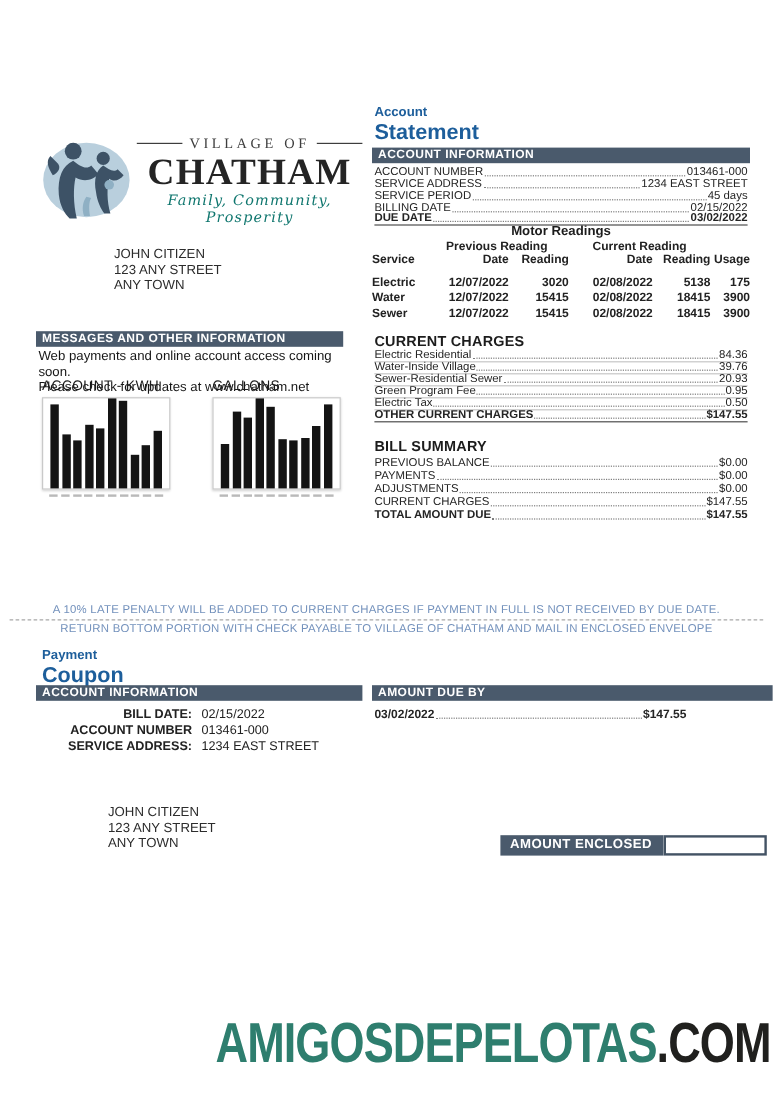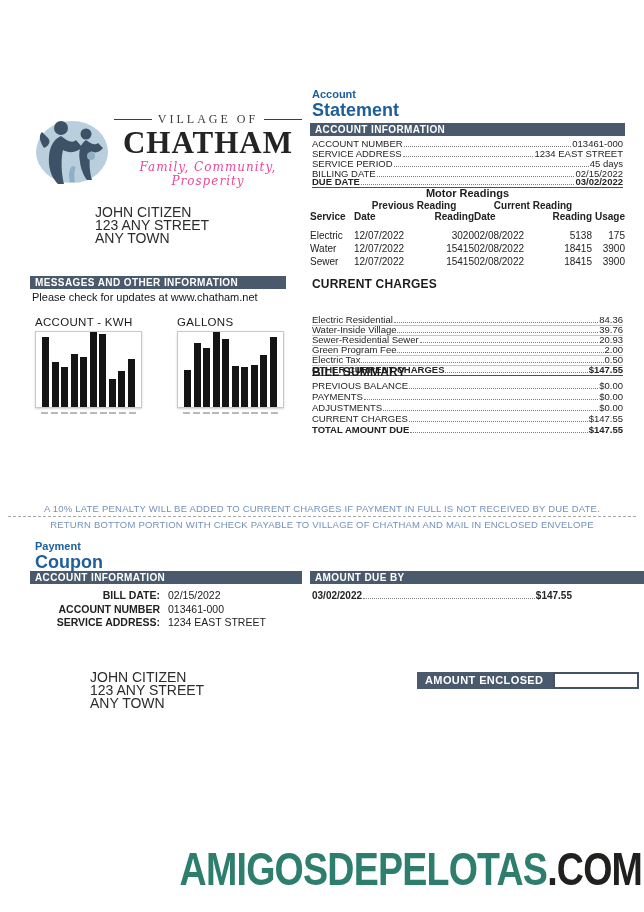--- a/index.html
+++ b/index.html
@@ -3,29 +3,29 @@
 <meta charset="utf-8">
 <style>
   * { margin:0; padding:0; box-sizing:border-box; }
   html,body { background:#ffffff; }
   #page {
     position:relative; width:644px; height:912px; margin:0 auto;
     background:#fff; overflow:hidden;
     font-family:"Liberation Sans", sans-serif; color:#222;
   }
   
-  .logo-block { position:absolute; left:34px; top:112px; width:268px; height:76px; display:flex; align-items:center; }
+  .logo-block { position:absolute; left:34px; top:112px; width:268px; height:76px; display:flex; align-items:flex-start; }
   .logo-mark { width:76px; height:72px; flex:0 0 auto; }
   .logo-text { flex:1; text-align:center; padding-left:4px; }
   .villageof { display:flex; align-items:center; gap:6px; color:#3d3d3d; font-size:12px; letter-spacing:3px; font-family:"Liberation Serif",serif; }
   .villageof .rule { flex:1; border-top:1.5px solid #3d3d3d; }
   .brand-name { font-family:"Liberation Serif", serif; font-weight:bold; font-size:31px; line-height:1.02; letter-spacing:1px; color:#242424; }
-  .tagline { font-family:"DejaVu Serif", serif; font-style:italic; font-size:12px; color:#ec4899; letter-spacing:1px; margin-top:1px; }
-  
-  .addr { position:absolute; font-size:14px; line-height:13px; color:#2c2c2c; }
+  .tagline { font-family:"DejaVu Serif", serif; font-style:italic; font-size:12px; color:#0f766e; letter-spacing:1px; margin-top:1px; }
+  
+  .addr { position:absolute; font-size:11px; line-height:13px; color:#2c2c2c; }
   .addr1 { left:95px; top:206px; }
   .addr2 { left:90px; top:671px; }
   
   .bar { position:absolute; background:#4a5a6c; color:#fff; font-size:10px; font-weight:bold; letter-spacing:.4px; height:13px; line-height:13px; padding:0 5px; }
   .bar-msg { left:30px; top:276px; width:256px; }
   .bar-stmt-acct { left:310px; top:123px; width:315px; }
   .bar-coupon-acct { left:30px; top:571px; width:272px; }
   .bar-amount-due { left:310px; top:571px; width:343px; }
   
   .eyebrow { position:absolute; font-size:11px; font-weight:bold; color:#1d5e9b; }
@@ -37,36 +37,36 @@
   
   .lrow { display:flex; align-items:flex-end; font-size:9.5px; color:#242424; }
   .lrow .lab { white-space:nowrap; }
   .lrow .dots { flex:1; border-bottom:1.6px dotted #7d7d7d; margin:0 1px 2px 1px; min-width:8px; }
   .lrow .val { white-space:nowrap; }
   .lrow.b { font-weight:bold; }
   .lrow.ul { border-bottom:1px solid #c6c6c6; }
   .lrow.ud { border-bottom:1px solid #4e4e4e; }
   #stmt-rows { position:absolute; left:312px; top:139px; width:311px; }
   #stmt-rows .lrow { height:9.9px; }
-  #charges-rows { position:absolute; left:312px; top:292px; width:311px;margin-top:24px; }
+  #charges-rows { position:absolute; left:312px; top:292px; width:311px; }
   #charges-rows .lrow { height:10px; }
   #summary-rows { position:absolute; left:312px; top:380px; width:311px; }
   #summary-rows .lrow { height:11px; }
   .sec-title { position:absolute; left:312px; font-size:12px; font-weight:bold; color:#1c1c1c; letter-spacing:.2px; }
   .t-charges { top:277px; }
   .t-summary { top:365px; }
   
   .mr-title { position:absolute; left:310px; top:187px; width:315px; text-align:center; font-size:11px; font-weight:bold; color:#1c1c1c; }
   .mr-grid { position:absolute; left:310px; width:315px; display:grid; grid-template-columns:44px 70px 50px 70px 48px 33px; font-size:10px; }
   .mr-groups { top:199px; font-weight:bold; }
   .mr-groups .g { text-align:center; }
   .mr-cols { top:210px; font-weight:bold; }
-  .mr-body { top:229px; }
+  .mr-body { top:229px;font-weight:bold; }
   .mr-grid .c { line-height:13px; }
-  .mr-grid .ctr { text-align:left; }
+  .mr-grid .ctr { text-align:right; }
   .mr-grid .rgt { text-align:right; }
   
   .msg-text { position:absolute; left:32px; top:291px; width:272px; font-size:11px; line-height:13px; color:#161616; }
   .chart-label { position:absolute; top:316px; font-size:11.5px; color:#1c1c1c; letter-spacing:.3px; }
   .cl-electric { left:35px; }
   .cl-gallons  { left:177px; }
   
   .chart { position:absolute; top:331px; width:107px; height:77px; background:#fff; border:1px solid #c9c9c9; box-shadow:0 1px 2px rgba(0,0,0,.18); display:flex; align-items:flex-end; justify-content:space-between; padding:0 6px; }
   .chart-electric { left:35px; }
   .chart-gallons  { left:177px; }
@@ -81,21 +81,21 @@
   .notice2 { top:519px; }
   .perforation { position:absolute; left:8px; right:8px; top:516px; border-top:1px dashed #a8a8a8; }
   
   #coupon-rows { position:absolute; left:30px; top:589px; width:272px; }
   .crow { display:flex; font-size:10.5px; line-height:13.5px; }
   .crow .clab { width:138px; text-align:right; font-weight:bold; padding-right:8px; white-space:nowrap; }
   .crow .cval { white-space:nowrap; }
   #amount-due-row { position:absolute; left:312px; top:590px; width:260px; }
   #amount-due-row .lrow { font-weight:bold; font-size:10px; }
   
-  .amt-enclosed { position:absolute; left:417px; top:672px; display:flex; height:17px; }
+  .amt-enclosed { position:absolute; left:417px; top:696px; display:flex; height:17px; }
   .amt-enclosed .dark { background:#4a5a6c; color:#fff; font-size:11px; font-weight:bold; letter-spacing:.4px; line-height:17px; padding:0 10px 0 8px; }
   .amt-enclosed .box { width:86px; background:#fff; border:2px solid #43536400; outline:2px solid #435364; outline-offset:-2px; }
   
   .watermark { position:absolute; right:2px; bottom:16px; font-size:47px; font-weight:bold; letter-spacing:-1px; white-space:nowrap; transform:scaleX(.80); transform-origin:right bottom; font-family:"Liberation Sans",sans-serif; }
 </style>
 </head>
 <body>
 
 <div id="page">
 
@@ -206,21 +206,21 @@
         <span class="val">39.76</span>
       </div>
       <div class="lrow ul">
         <span class="lab">Sewer-Residential Sewer</span>
         <span class="dots"></span>
         <span class="val">20.93</span>
       </div>
       <div class="lrow ul">
         <span class="lab">Green Program Fee</span>
         <span class="dots"></span>
-        <span class="val">2.00</span>
+        <span class="val">0.95</span>
       </div>
       <div class="lrow ul">
         <span class="lab">Electric Tax</span>
         <span class="dots"></span>
         <span class="val">0.50</span>
       </div>
       <div class="lrow b ud">
         <span class="lab">OTHER CURRENT CHARGES</span>
         <span class="dots"></span>
         <span class="val">$147.55</span>
@@ -251,20 +251,21 @@
       </div>
       <div class="lrow b">
         <span class="lab">TOTAL AMOUNT DUE</span>
         <span class="dots"></span>
         <span class="val">$147.55</span>
       </div>
     </div>
 
   <div class="bar bar-msg">MESSAGES AND OTHER INFORMATION</div>
   <div class="msg-text">
+    <div>Web payments and online account access coming soon.</div>
     <div>Please check for updates at www.chatham.net</div>
   </div>
 
   <div class="chart-label cl-electric">ACCOUNT - KWH</div>
   <div class="chart-label cl-gallons">GALLONS</div>
   <div class="chart chart-electric">
       <div class="cbar" style="height: 93%;"></div>
       <div class="cbar" style="height: 60%;"></div>
       <div class="cbar" style="height: 54%;"></div>
       <div class="cbar" style="height: 71%;"></div>

